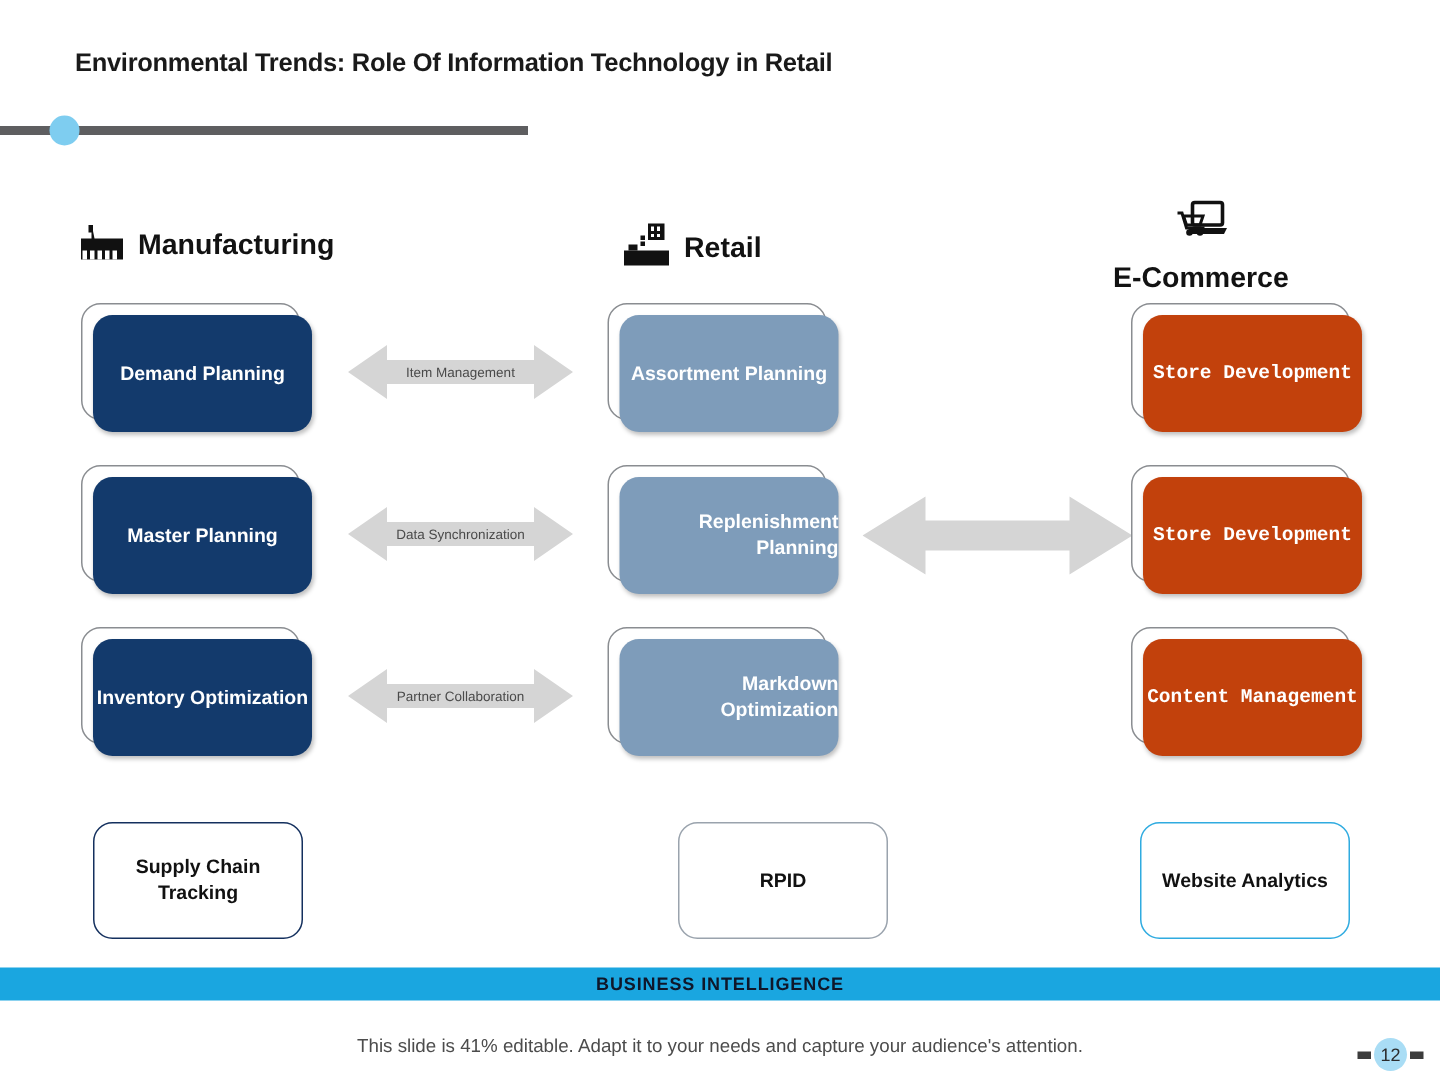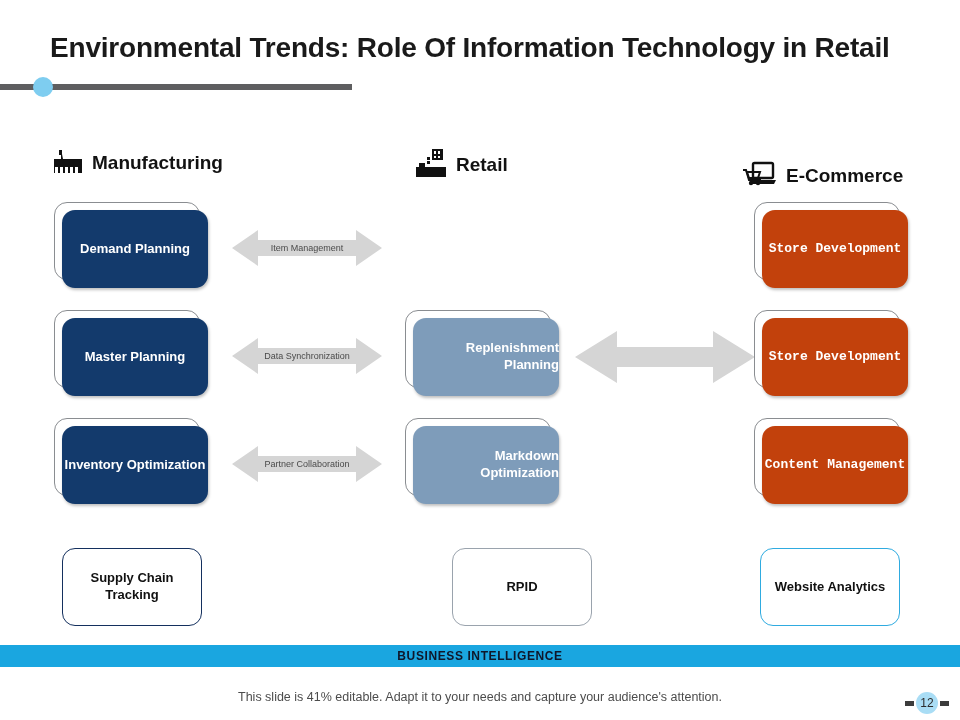--- a/index.html
+++ b/index.html
@@ -7,21 +7,21 @@
     width: 960px; height: 720px;
     background: #ffffff;
     font-family: "Liberation Sans", sans-serif;
     overflow: hidden;
   }
   .slide { position: relative; width: 960px; height: 720px; background: #fff; }
 
   
   .title {
     position: absolute; left: 50px; top: 32px;
-    font-size: 28px; font-weight: bold; color: #1a1a1a;
+    font-size: 17px; font-weight: bold; color: #1a1a1a;
     letter-spacing: -0.2px; white-space: nowrap;
   }
   .title-rule {
     position: absolute; left: 0; top: 84px;
     width: 352px; height: 6px; background: #5e5e60;
   }
   .title-dot {
     position: absolute; left: 33px; top: 77px;
     width: 20px; height: 20px; border-radius: 50%;
     background: #7ecdf0;
@@ -30,21 +30,21 @@
   
   .col-head {
     position: absolute; display: flex; align-items: center; gap: 10px;
   }
   .col-head .label {
     font-size: 19px; font-weight: bold; color: #121212; white-space: nowrap;
   }
   .col-head .ico { display: block; }
   #head-mfg  { left: 52px;  top: 148px; }
   #head-ret  { left: 416px; top: 148px; }
-  #head-ecom { left: 742px; top: 160px; }
+  #head-ecom { left: 742px; top: 132px; flex-direction: column; }
 
   
   .node {
     position: absolute;
     width: 146px; height: 78px;
   }
   .node .ghost {
     position: absolute; left: -8px; top: -8px;
     width: 146px; height: 78px;
     border: 1px solid #8a8d91;
@@ -171,20 +171,24 @@
     <div class="face">Demand Planning</div>
   </div>
 
   <div class="arrow" style="left:232px; top:226px; width:150px; height:44px;">
     <svg class="cap" width="150" height="44" viewBox="0 0 150 44">
       <path d="M0 22 L26 4 L26 14 L124 14 L124 4 L150 22 L124 40 L124 30 L26 30 L26 40 Z" fill="#d5d5d5"></path>
     </svg>
     <div class="alabel">Item Management</div>
   </div>
 
+  <div class="node slate" style="left:413px; top:210px;">
+    <div class="ghost"></div>
+    <div class="face">Assortment Planning</div>
+  </div>
 
   <div class="node cyan" style="left:762px; top:210px;">
     <div class="ghost"></div>
     <div class="face">Store Development</div>
   </div>
 
   <div class="node navy" style="left:62px; top:318px;">
     <div class="ghost"></div>
     <div class="face">Master Planning</div>
   </div>

